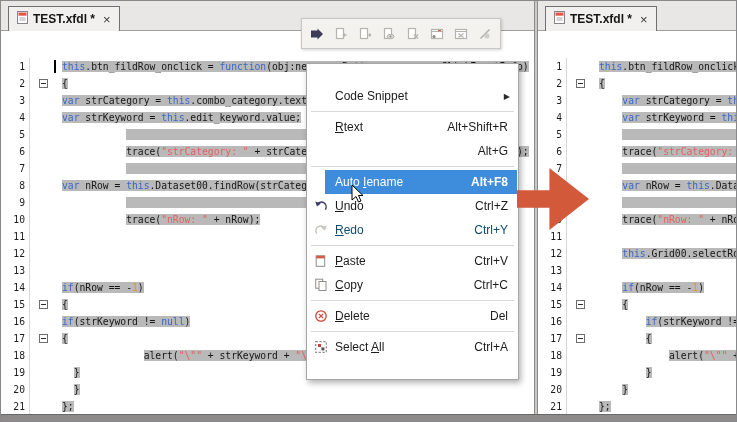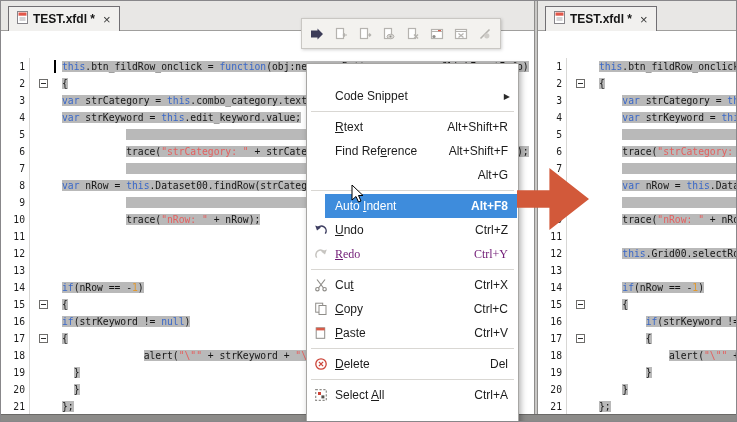--- a/index.html
+++ b/index.html
@@ -38,21 +38,21 @@
 
   
   .menu{position:absolute;left:305px;top:62px;width:213px;background:#fff;border:1px solid #a7a6a4;
         box-shadow:2px 3px 6px rgba(0,0,0,.30);padding:20px 1px;z-index:10;box-sizing:border-box;}
   .menu-item{height:24px;display:flex;align-items:center;position:relative;padding-left:27px;font-size:12px;color:#1c1c1c;}
   .mi-icon{position:absolute;left:5px;top:50%;transform:translateY(-50%);width:16px;height:14px;display:flex;align-items:center;justify-content:center;}
   .mi-label{white-space:nowrap;}
   .u{text-decoration:underline;}
   .mi-short{margin-left:auto;padding-right:9px;color:#1c1c1c;text-align:right;}
   .mi-sub{margin-left:auto;padding-right:7px;font-size:8px;color:#2a2a2a;}
-  .menu-item.disabled,.menu-item.disabled .mi-short{color:#701a75;font-family:Liberation Serif, serif;}
+  .menu-item.disabled,.menu-item.disabled .mi-short{color:#0c4a6e;}
   .menu-item.hl{background:var(--hl);color:#fff;margin-left:17px;padding-left:10px;}
   .menu-item.hl .mi-short{color:#fff;font-weight:bold;}
   .menu-sep{height:1px;background:#d9d7d3;margin:3px 3px;}
 
   
   .arrow{position:absolute;left:516px;top:167px;width:72px;height:62px;background:var(--arrow);
          clip-path:polygon(0 36%,45% 36%,45% 0,100% 50%,45% 100%,45% 64%,0 64%);z-index:20;}
   .cursor{position:absolute;left:350px;top:183px;z-index:30;}
 </style>
 </head>
@@ -374,29 +374,25 @@
       <div class="menu-item">
         <span class="mi-label">Code Snippet</span>
         <span class="mi-sub">▶</span>
       </div>
       <div class="menu-sep"></div>
       <div class="menu-item">
         <span class="mi-label"><span></span><span class="u">R</span><span>text</span></span>
         <span class="mi-short">Alt+Shift+R</span>
       </div>
       <div class="menu-item">
-        <span class="mi-label"><span>Find Ref</span><span class="u">e</span><span>rence</span></span>
-        <span class="mi-short">Alt+Shift+F</span>
-      </div>
-      <div class="menu-item">
         <span class="mi-short">Alt+G</span>
       </div>
       <div class="menu-sep"></div>
       <div class="menu-item hl">
-        <span class="mi-label"><span>Auto </span><span class="u">I</span><span>ndent</span></span>
+        <span class="mi-label"><span>Auto </span><span class="u">I</span><span>ename</span></span>
         <span class="mi-short">Alt+F8</span>
       </div>
       <div class="menu-item">
         <span class="mi-icon">
           <svg width="14" height="14" viewBox="0 0 14 14">
             <path d="M11.3 10.6 A4.6 4.6 0 1 0 3.4 5.2" fill="none" stroke="#3d3d60" stroke-width="1.5"></path>
             <path d="M1.2 2.6 L3.0 7.4 L7.0 4.6 Z" fill="#3d3d60"></path>
           </svg>
         </span>
         <span class="mi-label"><span></span><span class="u">U</span><span>ndo</span></span>
@@ -409,47 +405,36 @@
             <path d="M12.8 2.6 L11 7.4 L7 4.6 Z" fill="#c7c5c1"></path>
           </svg>
         </span>
         <span class="mi-label"><span></span><span class="u">R</span><span>edo</span></span>
         <span class="mi-short">Ctrl+Y</span>
       </div>
       <div class="menu-sep"></div>
       <div class="menu-item">
         <span class="mi-icon">
           <svg width="14" height="14" viewBox="0 0 14 14">
-            <path d="M3 1.5 L9.5 10 M11 1.5 L4.5 10" stroke="#8f8d89" stroke-width="1.2" fill="none"></path>
-            <circle cx="3.4" cy="11.2" r="1.7" fill="none" stroke="#8f8d89" stroke-width="1.2"></circle>
-            <circle cx="10.6" cy="11.2" r="1.7" fill="none" stroke="#8f8d89" stroke-width="1.2"></circle>
-          </svg>
-        </span>
-        <span class="mi-label"><span>Cu</span><span class="u">t</span><span></span></span>
-        <span class="mi-short">Ctrl+X</span>
+            <rect x="2.2" y="1.8" width="8.5" height="10.5" fill="#fff" stroke="#8f8d89"></rect>
+            <rect x="2.2" y="1.8" width="8.5" height="2.6" fill="#d85b49"></rect>
+          </svg>
+        </span>
+        <span class="mi-label"><span></span><span class="u">P</span><span>aste</span></span>
+        <span class="mi-short">Ctrl+V</span>
       </div>
       <div class="menu-item">
         <span class="mi-icon">
           <svg width="14" height="14" viewBox="0 0 14 14">
             <rect x="1.7" y="1.2" width="7" height="9" fill="#fff" stroke="#8f8d89"></rect>
             <rect x="5" y="3.5" width="7" height="9" fill="#fff" stroke="#8f8d89"></rect>
           </svg>
         </span>
         <span class="mi-label"><span></span><span class="u">C</span><span>opy</span></span>
         <span class="mi-short">Ctrl+C</span>
-      </div>
-      <div class="menu-item">
-        <span class="mi-icon">
-          <svg width="14" height="14" viewBox="0 0 14 14">
-            <rect x="2.2" y="1.8" width="8.5" height="10.5" fill="#fff" stroke="#8f8d89"></rect>
-            <rect x="2.2" y="1.8" width="8.5" height="2.6" fill="#d85b49"></rect>
-          </svg>
-        </span>
-        <span class="mi-label"><span></span><span class="u">P</span><span>aste</span></span>
-        <span class="mi-short">Ctrl+V</span>
       </div>
       <div class="menu-sep"></div>
       <div class="menu-item">
         <span class="mi-icon">
           <svg width="14" height="14" viewBox="0 0 14 14">
             <circle cx="7" cy="7" r="5.2" fill="none" stroke="#cc4438" stroke-width="1.3"></circle>
             <path d="M4.9 4.9 L9.1 9.1 M9.1 4.9 L4.9 9.1" stroke="#cc4438" stroke-width="1.3"></path>
           </svg>
         </span>
         <span class="mi-label"><span></span><span class="u">D</span><span>elete</span></span>

